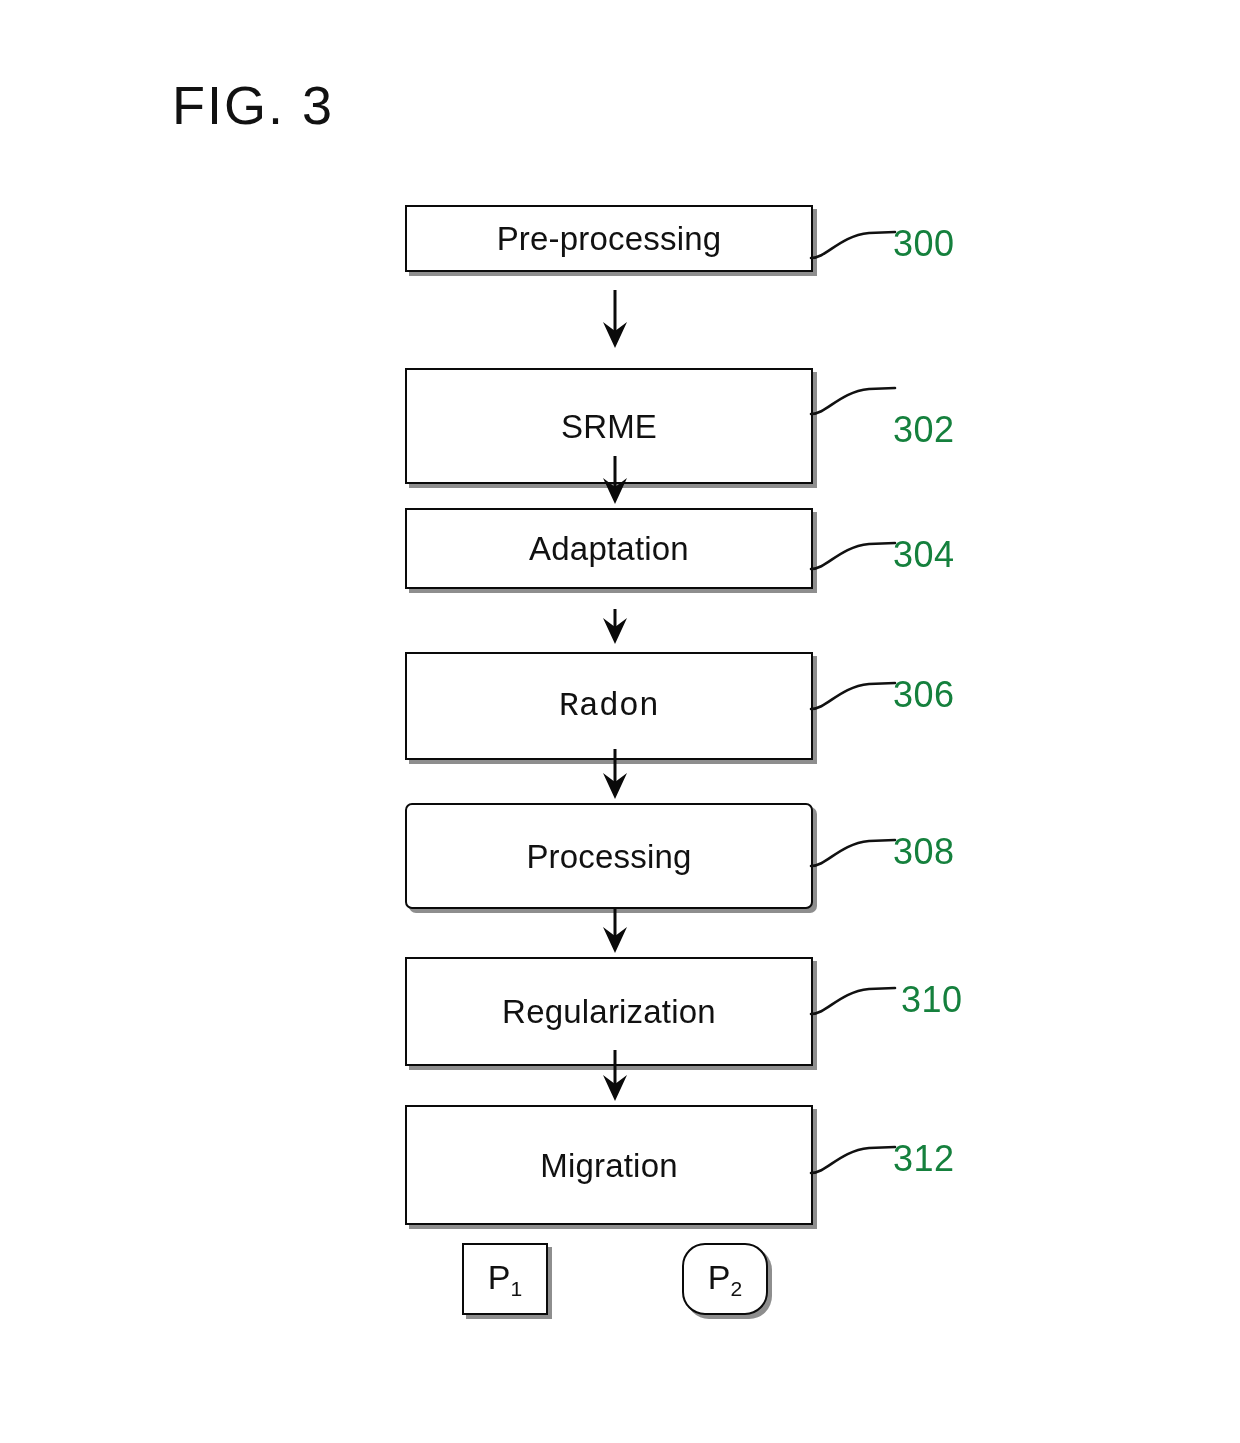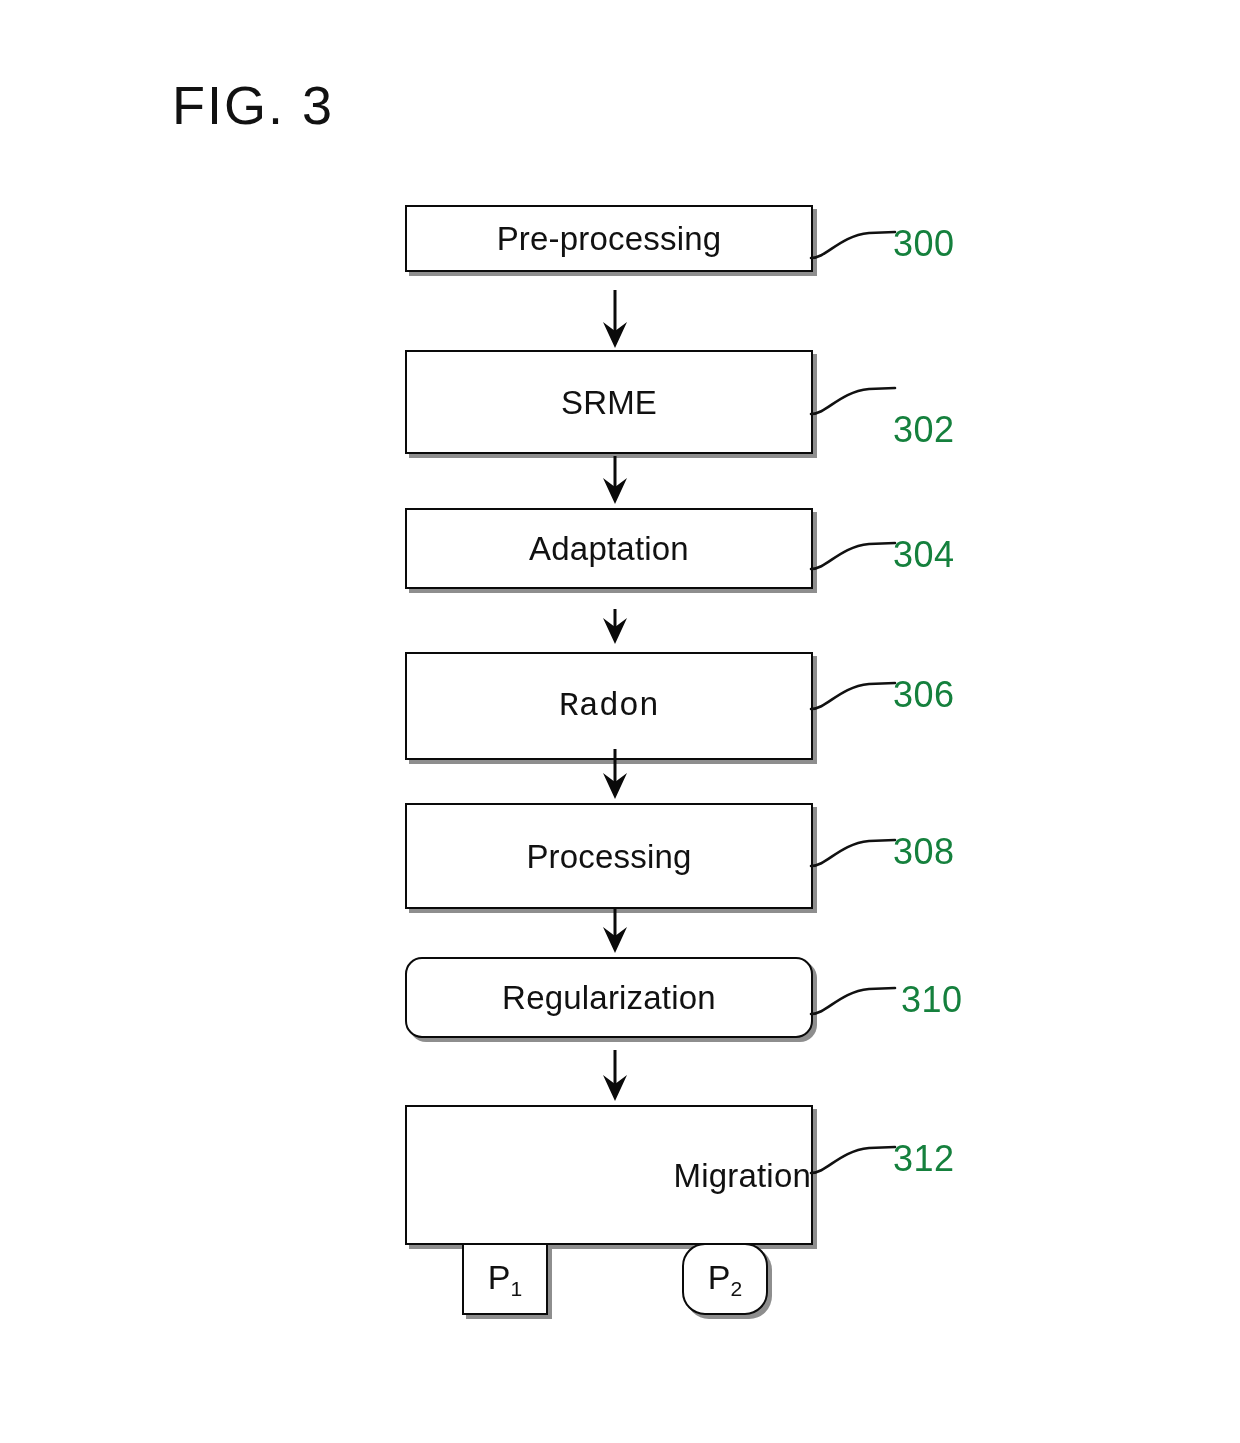--- a/index.html
+++ b/index.html
@@ -115,36 +115,36 @@
 <body>
 
 <div id="figure-root">
 
   <div class="fig-title">FIG. 3</div>
 
   <div id="boxes">
       <div class="proc-box" style="top: 205px; height: 67px;">
         <div class="proc-label">Pre-processing</div>
       </div>
-      <div class="proc-box" style="top: 350px; height: 104px;">
+      <div class="proc-box" style="top: 368px; height: 116px;">
         <div class="proc-label">SRME</div>
       </div>
       <div class="proc-box" style="top: 508px; height: 81px;">
         <div class="proc-label">Adaptation</div>
       </div>
       <div class="proc-box" style="top: 652px; height: 108px; font-family: Liberation Mono, monospace;">
         <div class="proc-label">Radon</div>
       </div>
-      <div class="proc-box" style="top: 803px; height: 106px;">
+      <div class="proc-box" style="top: 803px; height: 106px; border-radius: 7px;">
         <div class="proc-label">Processing</div>
       </div>
-      <div class="proc-box" style="top: 957px; height: 81px; border-radius: 17px;">
+      <div class="proc-box" style="top: 957px; height: 109px;">
         <div class="proc-label">Regularization</div>
       </div>
-      <div class="proc-box" style="top: 1105px; height: 140px; justify-content: flex-end;">
+      <div class="proc-box" style="top: 1105px; height: 120px;">
         <div class="proc-label">Migration</div>
       </div>
     </div>
 
   <div id="connectors">
       <div class="connector" style="top: 290px; height: 62px;">
         <svg width="34" height="62" viewBox="0 0 34 62">
           <line x1="17" y1="0" x2="17" y2="41" stroke="#0a0a0a" stroke-width="3"></line>
           <path d="M 5 32 L 17 58 L 29 32 L 17 41 Z" fill="#0a0a0a"></path>
         </svg>

